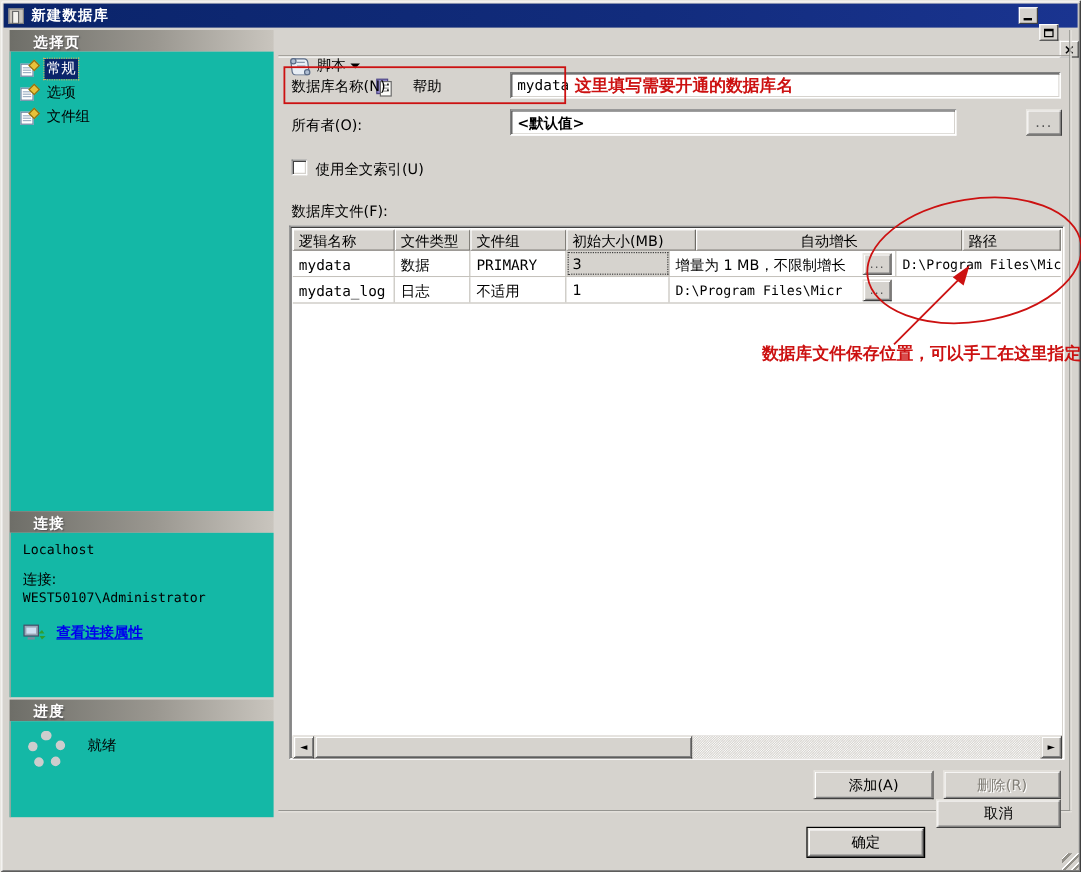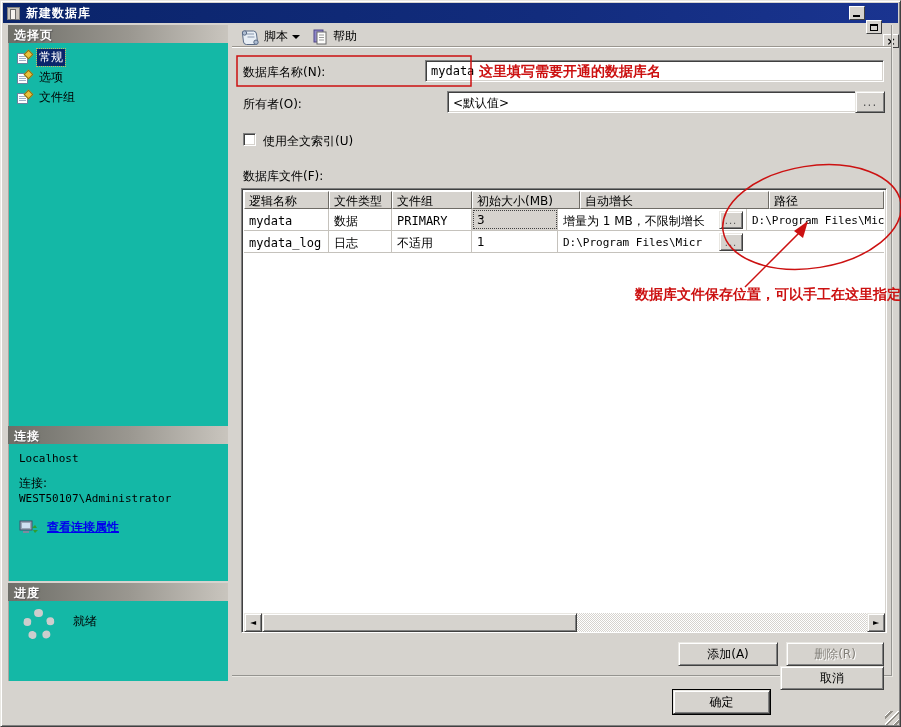--- a/index.html
+++ b/index.html
@@ -24,21 +24,21 @@
   .winbtn { width:16px; height:14px; margin-left:2px; background:#d6d3ce;
     border:1px solid; border-color:#fff #404040 #404040 #fff;
     display:flex; align-items:center; justify-content:center;
     font-size:9px; line-height:1; color:#000; position:relative; }
   .glyph-min { position:absolute; left:3px; bottom:2px; width:7px; height:2px; background:#000; }
   .glyph-max { width:8px; height:7px; border:1px solid #000; border-top-width:2px; }
   .glyph-close { font-weight:bold; font-size:11px; font-family:"DejaVu Sans",sans-serif; }
 
   
   .sect-hdr { left:8px; width:220px; height:18px; color:#fff; font-weight:bold;
-    padding:2px 6px; letter-spacing:1px;
+    padding:2px 20px; letter-spacing:1px;
     background:linear-gradient(90deg,#6e6e68 0%,#9a9790 55%,#c9c5be 100%);
     text-shadow:1px 1px 1px #555; }
   .panel-white { left:8px; width:220px; background:#14b8a6; border-left:1px solid #aaa69f; }
 
   .side-item { display:flex; align-items:center; gap:5px; padding:1px 2px; margin:1px 0 1px 6px; width:fit-content; }
   .side-item .lbl { padding:0 2px; }
   .side-item.selected .lbl { background:#0a246a; color:#fff; outline:1px dotted #c8b264; }
   .page-ico { width:15px; height:14px; position:relative; flex:0 0 15px; }
   .page-ico .pg { position:absolute; left:0; top:2px; width:11px; height:11px; background:#fff; border:1px solid #6b83a0; }
   .page-ico .pg::before { content:""; position:absolute; left:1px; top:2px; width:7px; height:1px; background:#9db0c4; box-shadow:0 2px 0 #9db0c4, 0 4px 0 #9db0c4; }
@@ -190,62 +190,62 @@
     <svg class="scroll-ico" viewBox="0 0 19 17">
       <path d="M4 3 q-3 0 -2.5 3 l1 8 q0.5 2.5 3 2.5 l9 0 q2.5 0 2 -2.5 l-1 -8 q-0.5 -3 -3 -3 z" fill="#e8eef5" stroke="#5a6b86"></path>
       <circle cx="3.5" cy="5" r="2.2" fill="#aebdd2" stroke="#5a6b86"></circle>
       <circle cx="15" cy="14.2" r="2.2" fill="#aebdd2" stroke="#5a6b86"></circle>
       <line x1="6" y1="6" x2="13" y2="6" stroke="#8796ad"></line>
       <line x1="6.5" y1="9" x2="13.5" y2="9" stroke="#8796ad"></line>
     </svg>
     <span class="tb-label">脚本</span>
     <span class="dd-arrow"></span>
   </div>
-  <div style="display:flex; align-items:center; gap:5px; padding:1px 3px;">
+  <div style="display:flex; align-items:center; gap:16px; padding:1px 3px;margin-top:36px;">
     <svg class="help-ico" viewBox="0 0 16 16">
       <rect x="2" y="1" width="9" height="12" fill="#8f86c9" stroke="#4f4787"></rect>
       <rect x="5" y="3" width="9" height="12" fill="#fdfdfb" stroke="#6a6a6a"></rect>
       <line x1="7" y1="6" x2="12" y2="6" stroke="#9a9a9a"></line>
       <line x1="7" y1="8.5" x2="12" y2="8.5" stroke="#9a9a9a"></line>
       <line x1="7" y1="11" x2="12" y2="11" stroke="#9a9a9a"></line>
     </svg>
     <span class="tb-label">帮助</span>
   </div>
 </div>
 <div class="abs tb-sep" style="top:46px;"></div>
 <div class="abs main-edge"></div>
 
 <div class="abs" style="left:243px; top:64px;">数据库名称(N):</div>
 <div class="abs sunken" style="left:425px; top:60px; width:459px; height:22px;">
   <div class="field">mydata</div>
 </div>
 <div class="abs red note1" style="left:479px; top:63px;">这里填写需要开通的数据库名</div>
 
 <div class="abs" style="left:243px; top:96px;">所有者(O):</div>
-<div class="abs sunken" style="left:447px; top:91px; width:424px; height:22px;">
+<div class="abs sunken" style="left:425px; top:91px; width:372px; height:22px;font-weight:bold;">
   <div class="field" style="font-family:'DejaVu Sans',sans-serif;">&lt;默认值&gt;</div>
 </div>
 <div class="abs btn" style="left:855px; top:91px; width:30px; height:22px;">
     <span class="dots">...</span>
   </div>
 
 <div class="abs" style="left:243px; top:133px; display:flex; align-items:flex-start; gap:7px;">
   <span class="checkbox"></span>
   <span>使用全文索引(U)</span>
 </div>
 
 <div class="abs" style="left:243px; top:168px;">数据库文件(F):</div>
 
 <div class="abs grid">
   <div class="hdr-row">
     <div class="hdr-cell" style="width:85px;">逻辑名称</div>
     <div class="hdr-cell" style="width:63px;">文件类型</div>
     <div class="hdr-cell" style="width:80px;">文件组</div>
     <div class="hdr-cell" style="width:108px;">初始大小(MB)</div>
-    <div class="hdr-cell" style="width:189px;">自动增长</div>
+    <div class="hdr-cell" style="width:222px;text-align:center;">自动增长</div>
     <div class="hdr-cell" style="flex:1 1 auto;">路径</div>
   </div>
 
   <div class="body-row" style="top:20px;">
     <div class="body-cell mono" style="width:85px; padding-top:5px;">mydata</div>
     <div class="body-cell" style="width:63px;">数据</div>
     <div class="body-cell mono" style="width:80px; padding-top:5px;">PRIMARY</div>
     <div class="body-cell cell-selected" style="width:86px;">3</div>
     <div class="body-cell" style="width:189px;"><span>增量为 1 MB，不限制增长</span></div>
     <div class="body-cell path-cell" style="flex:1 1 auto; border-right:none;">D:\Program Files\Micr</div>

